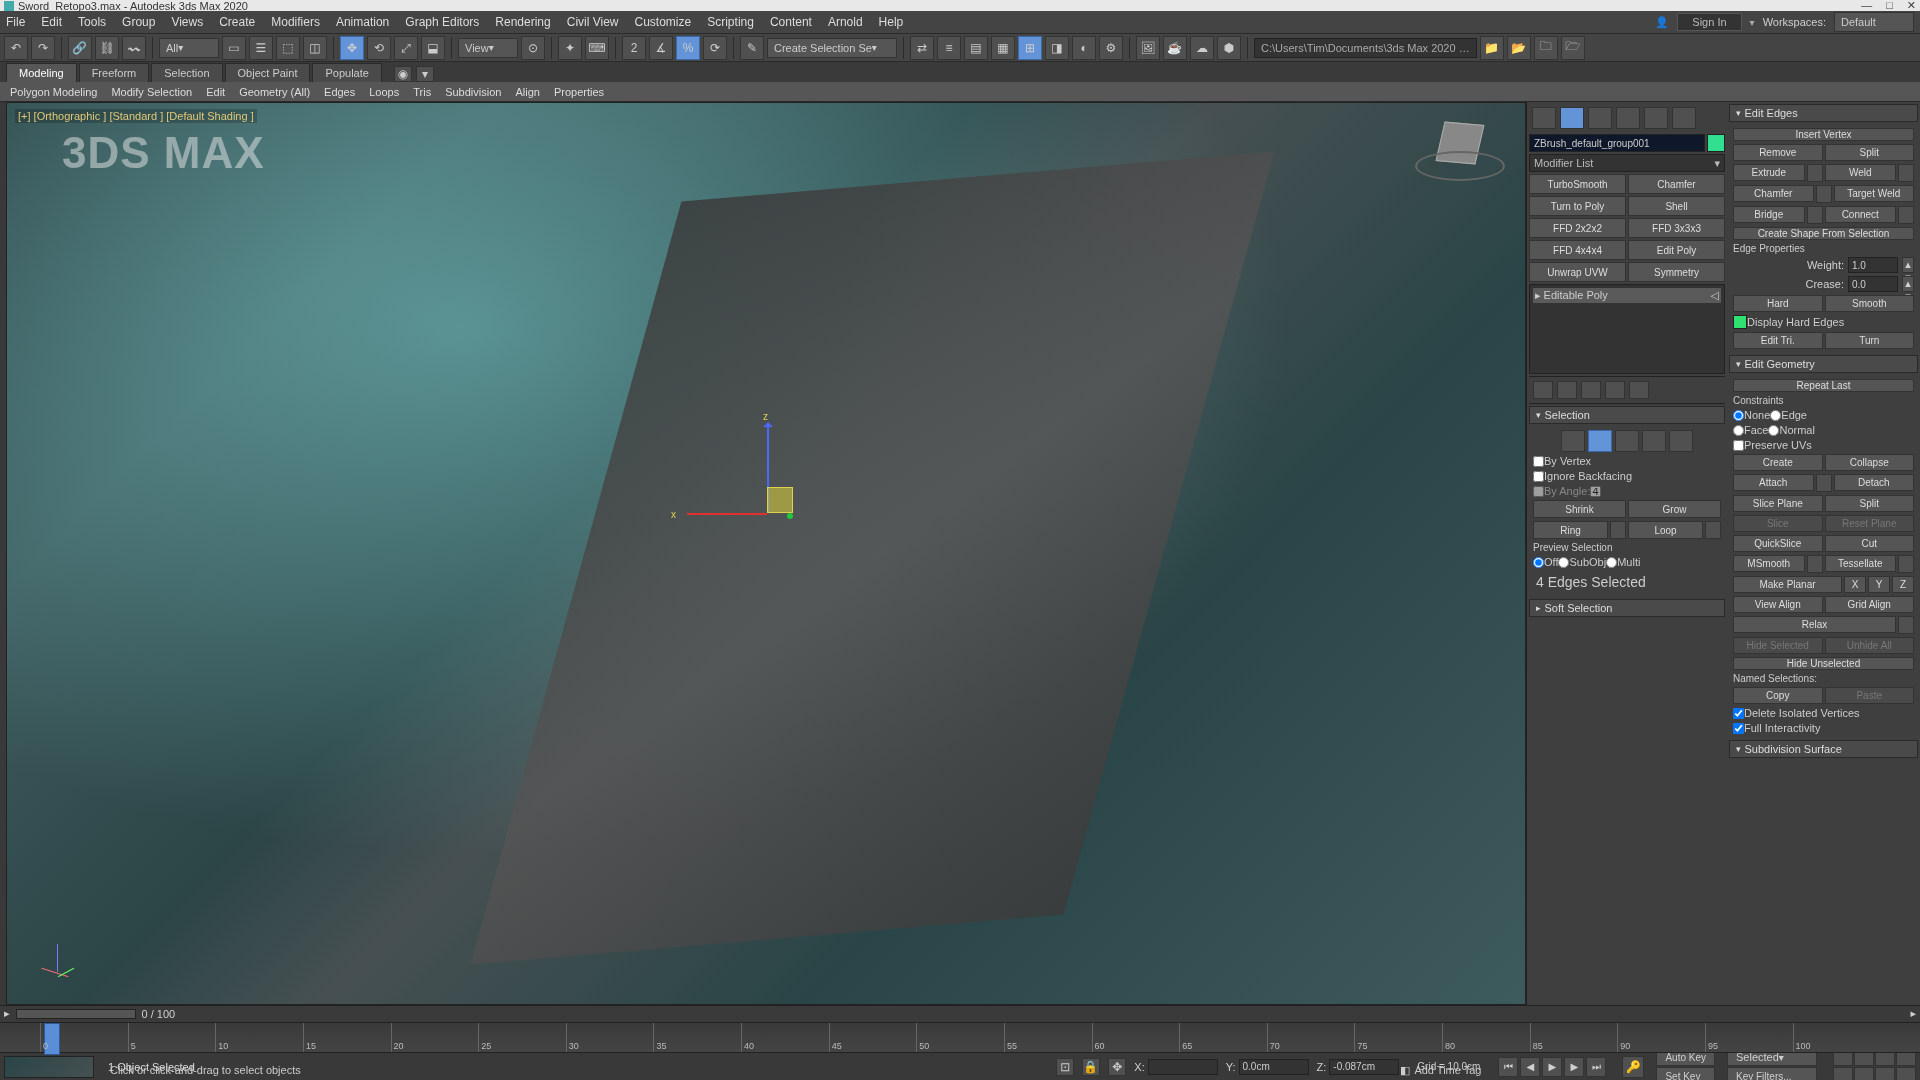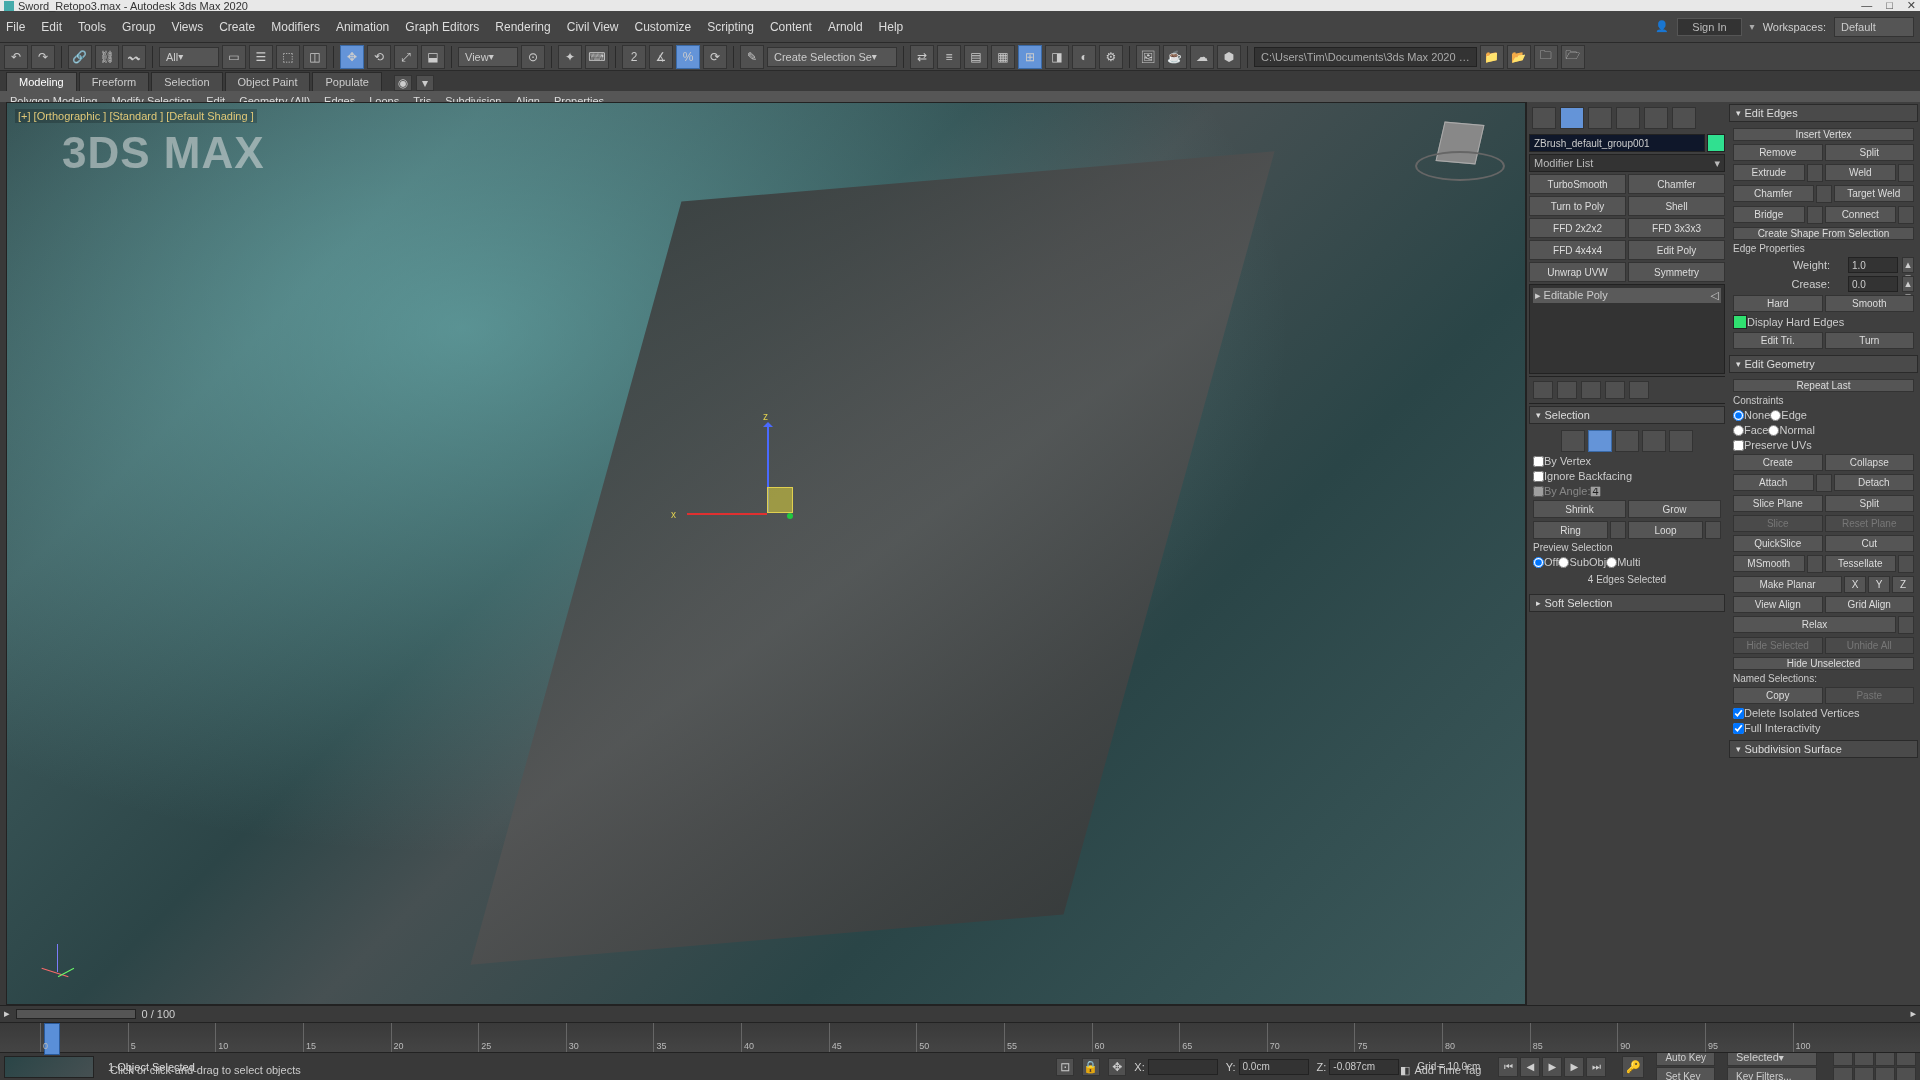--- a/index.html
+++ b/index.html
@@ -4,21 +4,21 @@
 <style>
 * { margin:0; padding:0; box-sizing:border-box; font-family:"Segoe UI",Tahoma,sans-serif; font-size:11px; user-select:none; }
 body { background:#393939; color:#cfcfcf; overflow:hidden; width:1920px; height:1080px; }
 
 
 .titlebar { height:11px; background:#e8e8e8; display:flex; align-items:center; padding:0 4px; color:#333; font-size:10px; }
 .titlebar .win-icon { width:10px; height:10px; background:#4aa; margin-right:4px; }
 .titlebar .win-btns { margin-left:auto; display:flex; gap:14px; font-size:13px; color:#444; }
 
 
-.menubar { height:32px; background:#444; display:flex; align-items:center; padding:0 6px; gap:16px; border-bottom:1px solid #2a2a2a; }
+.menubar { height:23px; background:#444; display:flex; align-items:center; padding:0 6px; gap:16px; border-bottom:1px solid #2a2a2a; }
 .menubar .menu-item { color:#ddd; font-size:12px; cursor:pointer; }
 .menubar .right { margin-left:auto; display:flex; align-items:center; gap:8px; }
 .signin { background:#333; padding:2px 14px; border:1px solid #555; color:#bbb; }
 
 
 .toolbar { height:28px; background:#444; display:flex; align-items:center; padding:0 4px; gap:3px; border-bottom:1px solid #2a2a2a; }
 .tool-btn { width:24px; height:24px; background:#505050; border:1px solid #333; display:flex; align-items:center; justify-content:center; color:#ccc; font-size:12px; }
 .tool-btn.active { background:#6494d8; border-color:#3a6aa8; }
 .tool-sep { width:1px; height:22px; background:#2a2a2a; margin:0 3px; }
 .tool-combo { height:20px; background:#555; border:1px solid #333; color:#ccc; padding:0 6px; min-width:60px; display:flex; align-items:center; font-size:10px; }
@@ -94,30 +94,30 @@
 
 .subobj-row { display:flex; gap:3px; justify-content:center; }
 .subobj-row .so { width:24px; height:22px; background:#505050; border:1px solid #333; }
 .subobj-row .so.active { background:#6494d8; border-color:#3a6aa8; }
 
 .chk-row { display:flex; align-items:center; font-size:10px; color:#ccc; }
 .chk-row input { width:11px; height:11px; }
 
 .spinrow { display:flex; align-items:center; gap:4px; font-size:10px; }
 .spinrow label { flex:1; text-align:right; }
-.spinrow .spin { width:50px; height:16px; background:#333; border:1px solid #222; color:#ccc; font-size:10px; padding:0 3px;margin-left:14px;}
+.spinrow .spin { width:50px; height:16px; background:#333; border:1px solid #222; color:#ccc; font-size:10px; padding:0 3px;}
 .spinbtn { width:12px; height:16px; background:#555; border:1px solid #333; font-size:7px; display:flex; flex-direction:column;}
 .spinbtn div { flex:1; display:flex; align-items:center; justify-content:center; }
 
 .btn2row { display:flex; gap:2px; }
 .btn2row .b { flex:1; height:18px; font-size:10px; }
 .btn2row .sq { width:16px; height:18px; background:#505050; border:1px solid #333; }
 .btn2row .b.dis { color:#777; background:#4a4a4a; }
 
-.statustxt { font-size:10px; color:#ccc; text-align:center; padding:3px; }
+.statustxt { font-size:14px; color:#ccc; padding:3px; }
 
 
 .rollcol .roll-hdr { background:#4a4a4a; }
 .rollcol .b { height:17px; }
 
 
 .bottombar { position:absolute; bottom:0; left:0; right:0; height:75px; background:#393939; border-top:1px solid #222; display:flex; flex-direction:column;}
 .trackline { height:16px; background:#3a3a3a; display:flex; align-items:center; padding:0 4px; gap:6px; font-size:10px; }
 .trackline .slider { flex:0 0 120px; height:10px; background:#555; border:1px solid #222; }
 .ruler { height:32px; position:relative; background:linear-gradient(#3a3a3a,#444); border-top:1px solid #222; border-bottom:1px solid #222; }

